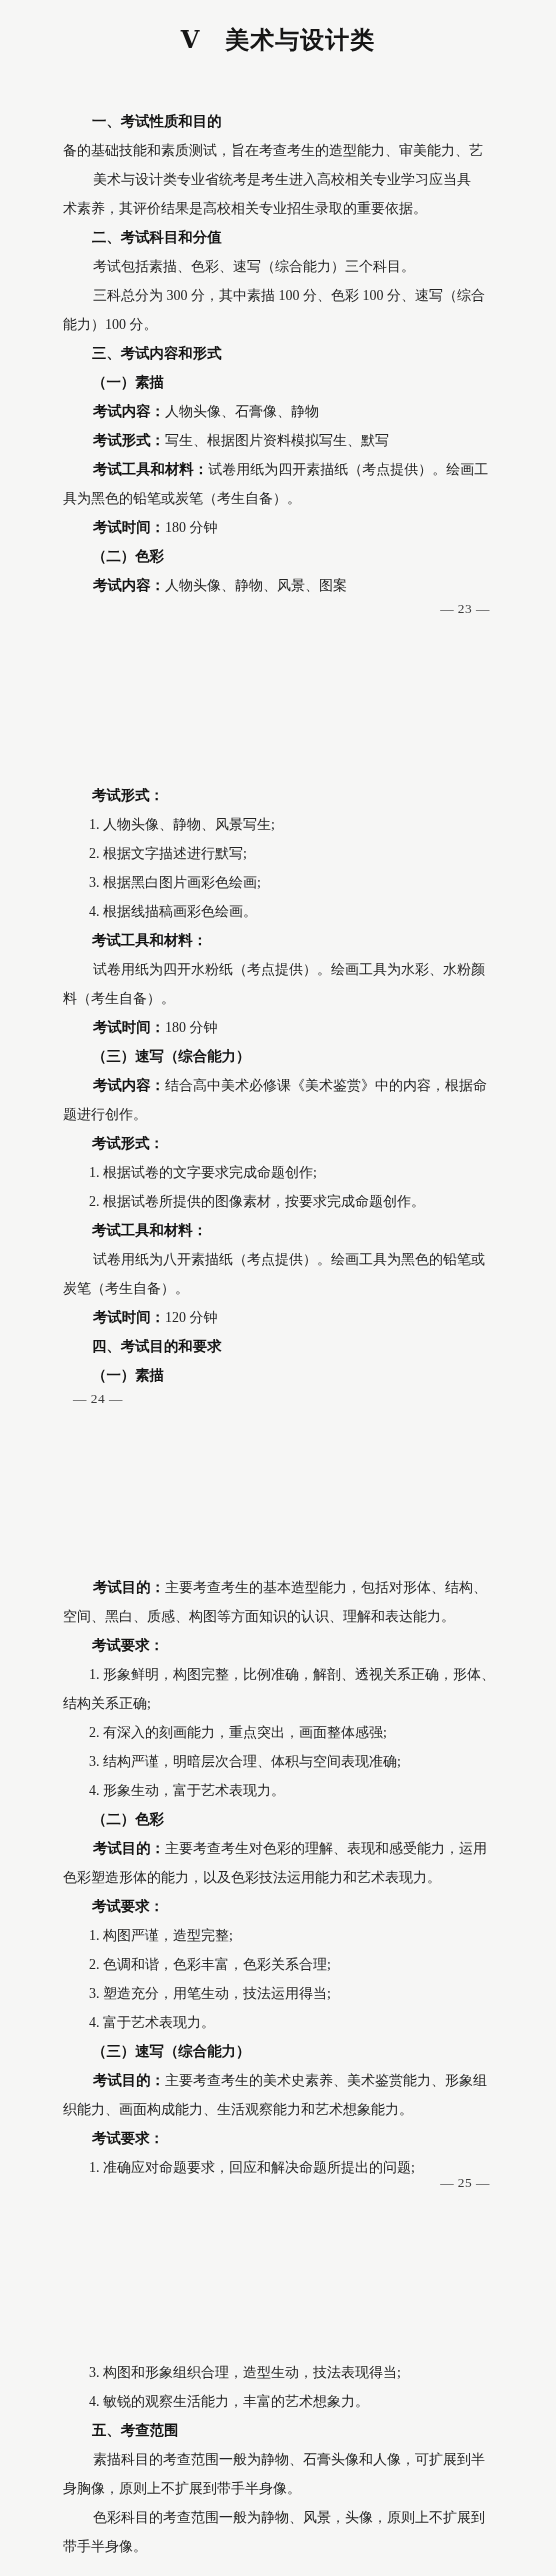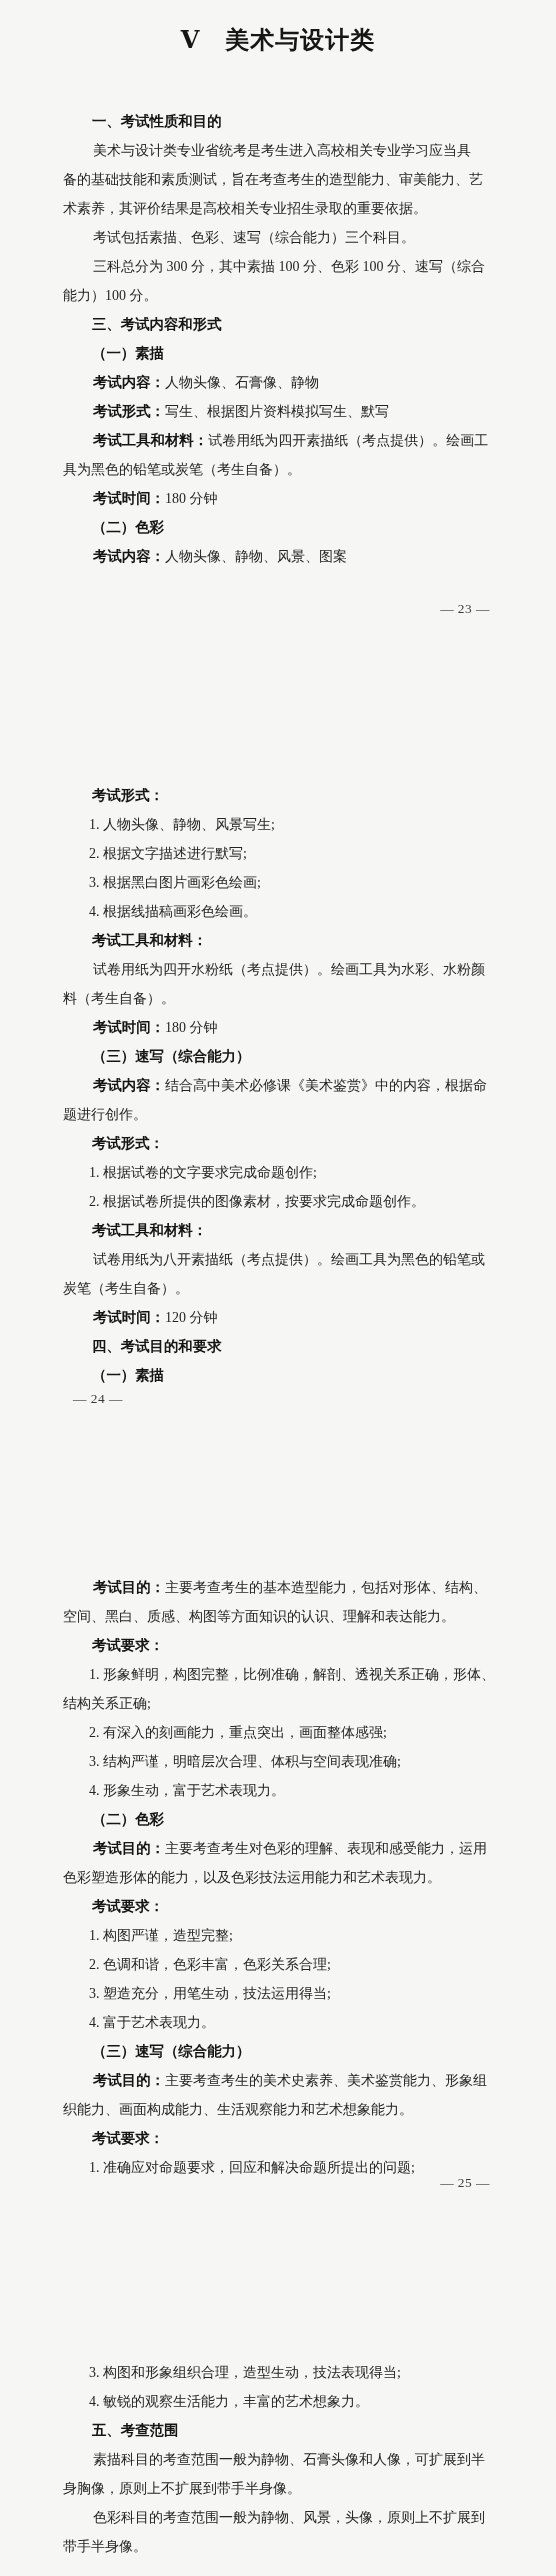--- a/index.html
+++ b/index.html
@@ -71,23 +71,24 @@
   .pn-right { right: 66px; }
 </style>
 </head>
 <body>
 
 <div class="canvas" id="doc-canvas">
   <h1 class="doc-title">Ⅴ　美术与设计类</h1>
 
 <div class="page-block" style="top: 107px;">
       <div class="line h2">一、考试性质和目的</div>
+      <div class="line wrap">备的基础技能和素质测试，旨在考查考生的造型能力、审美能力、艺</div>
       <div class="line para">美术与设计类专业省统考是考生进入高校相关专业学习应当具</div>
-      <div class="line wrap">备的基础技能和素质测试，旨在考查考生的造型能力、审美能力、艺</div>
       <div class="line wrap">术素养，其评价结果是高校相关专业招生录取的重要依据。</div>
+      <div class="line h2">二、考试科目和分值</div>
       <div class="line para">考试包括素描、色彩、速写（综合能力）三个科目。</div>
       <div class="line para">三科总分为 300 分，其中素描 100 分、色彩 100 分、速写（综合</div>
       <div class="line wrap">能力）100 分。</div>
       <div class="line h2">三、考试内容和形式</div>
       <div class="line h2">（一）素描</div>
       <div class="line para"><span class="label">考试内容：</span><span>人物头像、石膏像、静物</span></div>
       <div class="line para"><span class="label">考试形式：</span><span>写生、根据图片资料模拟写生、默写</span></div>
       <div class="line para"><span class="label">考试工具和材料：</span><span>试卷用纸为四开素描纸（考点提供）。绘画工</span></div>
       <div class="line wrap">具为黑色的铅笔或炭笔（考生自备）。</div>
       <div class="line para"><span class="label">考试时间：</span><span>180 分钟</span></div>

